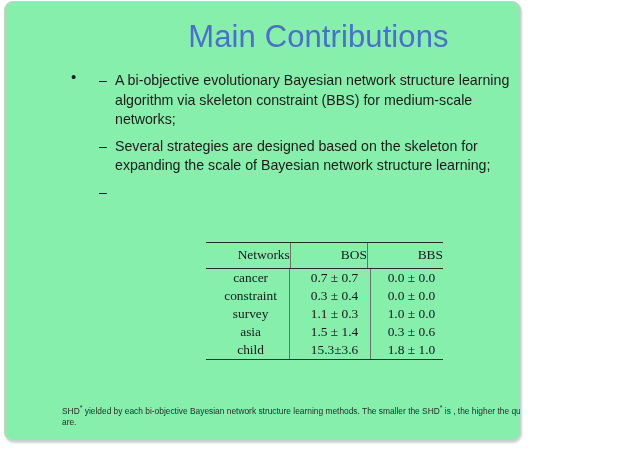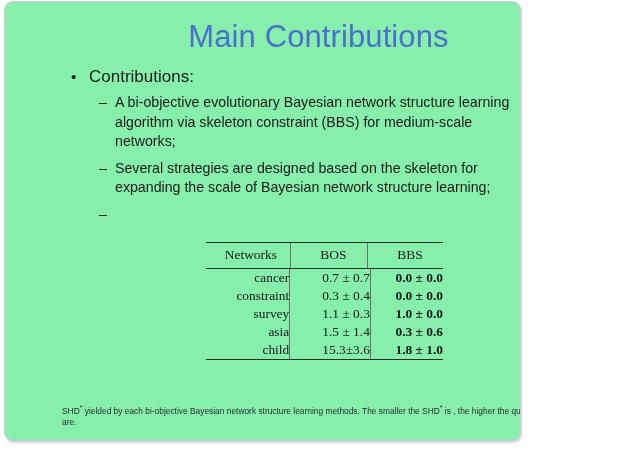--- a/index.html
+++ b/index.html
@@ -97,25 +97,25 @@
   }
   table.results {
     border-collapse: collapse;
     width: 237px;
     font-family: "Liberation Serif", serif;
     font-size: 13.4px;
     color: #15161a;
   }
   table.results thead th {
     font-weight: 400;
+    text-align: right;
+    padding: 4px 0 5px 0;
+  }
+  table.results tbody td {
     text-align: center;
-    padding: 4px 0 5px 0;
-  }
-  table.results tbody td {
-    text-align: right;
     padding: 1px 0 1px 0;
     line-height: 16px;
   }
   
   .rule-top {
     height: 0;
     border-top: 1.6px solid #2a2a2a;
     width: 237px;
   }
   .rule-mid {
@@ -123,21 +123,21 @@
     border-top: 1.1px solid #2a2a2a;
     width: 237px;
   }
   .rule-bot {
     height: 0;
     border-top: 1.1px solid #2a2a2a;
     width: 237px;
   }
   .col-net { width: 84px; padding-left: 6px !important; }
   .col-bos { width: 77px; padding-left: 9px !important; border-left: 1.1px solid #6e6e6e; }
-  .col-bbs { width: 76px; padding-left: 9px !important; border-left: 1.1px solid #6e6e6e; font-weight: bold; }
+  .col-bbs { width: 76px; padding-left: 9px !important; border-left: 1.1px solid #6e6e6e; font-weight: normal; }
 
   table.results thead th.col-bos,
   table.results thead th.col-bbs { border-left: 1.1px solid #6e6e6e; }
   table.results thead th.col-bbs { font-weight: 400; }
 
   
   #caption {
     position: absolute;
     left: 57px;
     top: 400px;
@@ -153,21 +153,20 @@
 <body>
 
 <div id="slide">
 
   <div id="title">Main Contributions</div>
 
   <div id="body">
 
     <div class="lvl1">
       <span class="marker">•</span>
-      <span>Contributions:</span>
     </div>
 
     <div class="lvl2">
       <span class="marker">–</span>
       <span>A bi-objective evolutionary Bayesian network structure learning algorithm via skeleton constraint (BBS) for medium-scale networks;</span>
     </div>
 
     <div class="lvl2">
       <span class="marker">–</span>
       <span>Several strategies are designed based on the skeleton for expanding the scale of Bayesian network structure learning;</span>

